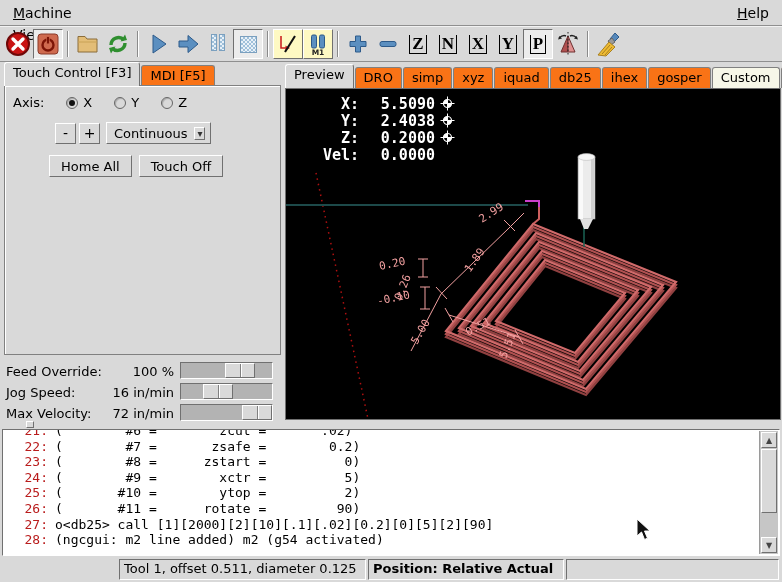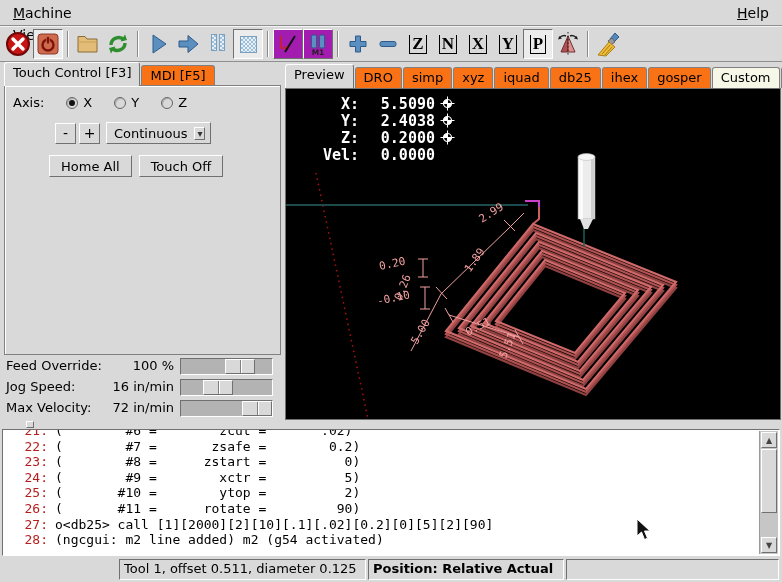--- a/index.html
+++ b/index.html
@@ -13,21 +13,21 @@
   
   #menubar { position:absolute; left:0; top:0; width:782px; height:26px;
     display:flex; align-items:center; padding:0 4px; border-bottom:1px solid #8f8f8f;
     box-shadow:0 1px 0 #f2f2f2; font-size:14px; }
   .menu-item { padding:3px 9px; cursor:default; }
   #menu-right { margin-left:auto; display:flex; }
   
   #toolbar { position:absolute; left:0; top:27px; width:782px; height:35px;
     display:flex; align-items:center; padding:0 3px; border-bottom:1px solid #8f8f8f; }
   .tb-btn { width:30px; height:30px; display:flex; align-items:center; justify-content:center; position:relative; }
-  .tb-frame { border:1px solid; border-color:#ffffff #707070 #707070 #ffffff; background:#a21caf; }
+  .tb-frame { border:1px solid; border-color:#ffffff #707070 #707070 #ffffff; background:#fef9c3; }
   .tb-frame.pressed { border-color:#707070 #ffffff #ffffff #707070; background:#ececec; }
   .tb-sep { width:2px; height:26px; border-left:1px solid #8a8a8a; border-right:1px solid #ffffff; margin:0 4px; }
   .view-letter { font-family:"Liberation Serif","DejaVu Serif",serif; font-weight:bold; font-size:17px; line-height:1;
     border-bottom:1px solid #000; border-left:1px solid #000; border-right:1px solid #000; padding:0 2px 1px; }
   .stipple { background-image:
       linear-gradient(45deg,#9fc0da 25%,transparent 25%,transparent 75%,#9fc0da 75%),
       linear-gradient(45deg,#9fc0da 25%,#e9f1f8 25%,#e9f1f8 75%,#9fc0da 75%);
     background-size:4px 4px; background-position:0 0,2px 2px; }
   .pause-bar { width:6px; height:17px; border:1px solid #7ba0bf; display:inline-block; margin:0 1px; }
   .stop-sq { width:17px; height:17px; border:1px solid #7ba0bf; }
@@ -48,21 +48,21 @@
     background:#d9d9d9; box-shadow:inset 1px 1px 1px #aaa; margin-right:5px; position:relative; }
   .radio.sel::after { content:""; position:absolute; left:2px; top:2px; width:6px; height:6px; border-radius:50%; background:#111; }
   .jog-row { display:flex; align-items:center; margin:12px 0 0 50px; }
   .small-btn { width:21px; height:21px; display:flex; align-items:center; justify-content:center; margin-right:3px; font-size:14px; }
   .combo { height:22px; display:flex; align-items:center; padding:0 5px 0 7px; margin-left:3px; }
   .combo .arrow { margin-left:7px; font-size:10px; color:#333; border:1px solid; border-color:#fff #707070 #707070 #fff; padding:0 2px; background:#d9d9d9; }
   .home-row { display:flex; margin:11px 0 0 44px; }
   .push-btn { height:22px; padding:2px 11px; margin-right:7px; display:flex; align-items:center; justify-content:center; }
   
   #sliders { position:absolute; left:2px; top:358px; width:281px; height:62px; }
-  .slider-row { display:flex; align-items:flex-start; height:21px; }
+  .slider-row { display:flex; align-items:flex-end; height:21px; }
   .slider-label { width:102px; padding-left:4px; }
   .slider-value { width:76px; text-align:right; padding-right:6px; }
   .slider-track { position:relative; width:93px; height:17px; background:#b3b3b3;
     border:1px solid; border-color:#707070 #ffffff #ffffff #707070; }
   .slider-handle { position:absolute; top:0; width:30px; height:15px; background:#d9d9d9;
     border:1px solid; border-color:#ffffff #707070 #707070 #ffffff; transform:translateX(-50%); }
   .slider-handle::after { content:""; position:absolute; left:50%; top:0; bottom:0; width:0;
     border-left:1px solid #808080; border-right:1px solid #ffffff; }
   
   #preview { position:absolute; left:285px; top:88px; width:496px; height:332px; background:#000;

